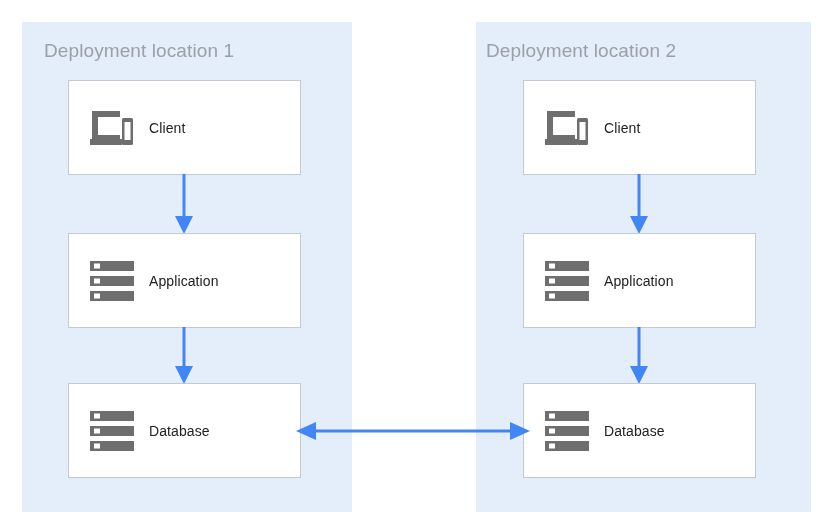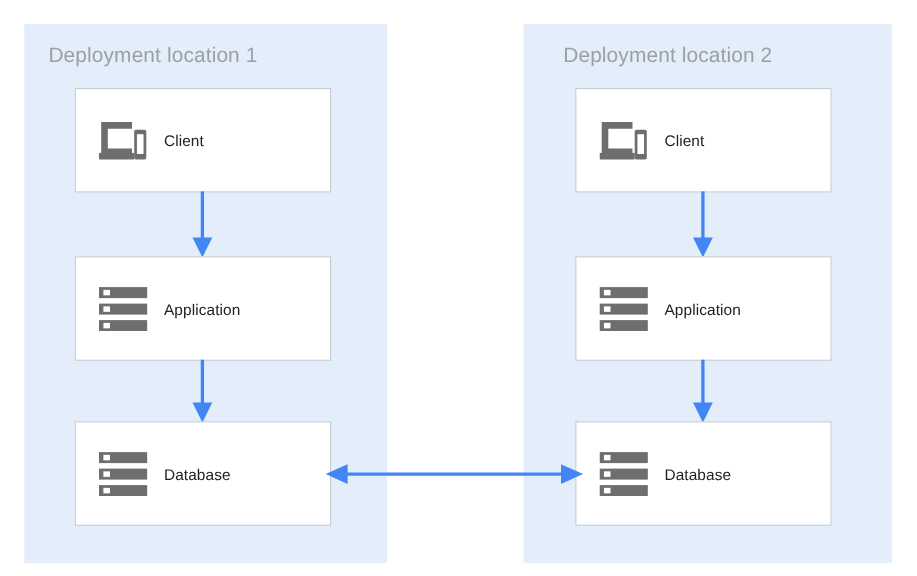--- a/index.html
+++ b/index.html
@@ -146,21 +146,21 @@
         <rect x="0" y="15" width="44" height="10" fill="#6e6e6e"></rect>
         <rect x="4" y="17.5" width="6" height="5" fill="#ffffff"></rect>
         <rect x="0" y="30" width="44" height="10" fill="#6e6e6e"></rect>
         <rect x="4" y="32.5" width="6" height="5" fill="#ffffff"></rect>
       </svg>
     </span>
     <span class="node-label">Database</span>
   </div>
 
   <div class="zone" id="zone-2"></div>
-  <div class="zone-title" style="left:512px; top:40px;">Deployment location 2</div>
+  <div class="zone-title" style="left:486px; top:40px;">Deployment location 2</div>
 
   <div class="node" id="node-client-2">
     <span class="icon-wrap">
       <svg width="44" height="38" viewBox="0 0 44 38" aria-hidden="true">
         <path d="M2 2 H30 V8 H8 V26 H30 V32 H2 Z" fill="#6e6e6e"></path>
         <rect x="0" y="30" width="32" height="6" fill="#6e6e6e"></rect>
         <rect x="32" y="9" width="11" height="27" rx="1.5" fill="#6e6e6e"></rect>
         <rect x="34.5" y="13" width="6" height="18" fill="#ffffff"></rect>
       </svg>
     </span>

